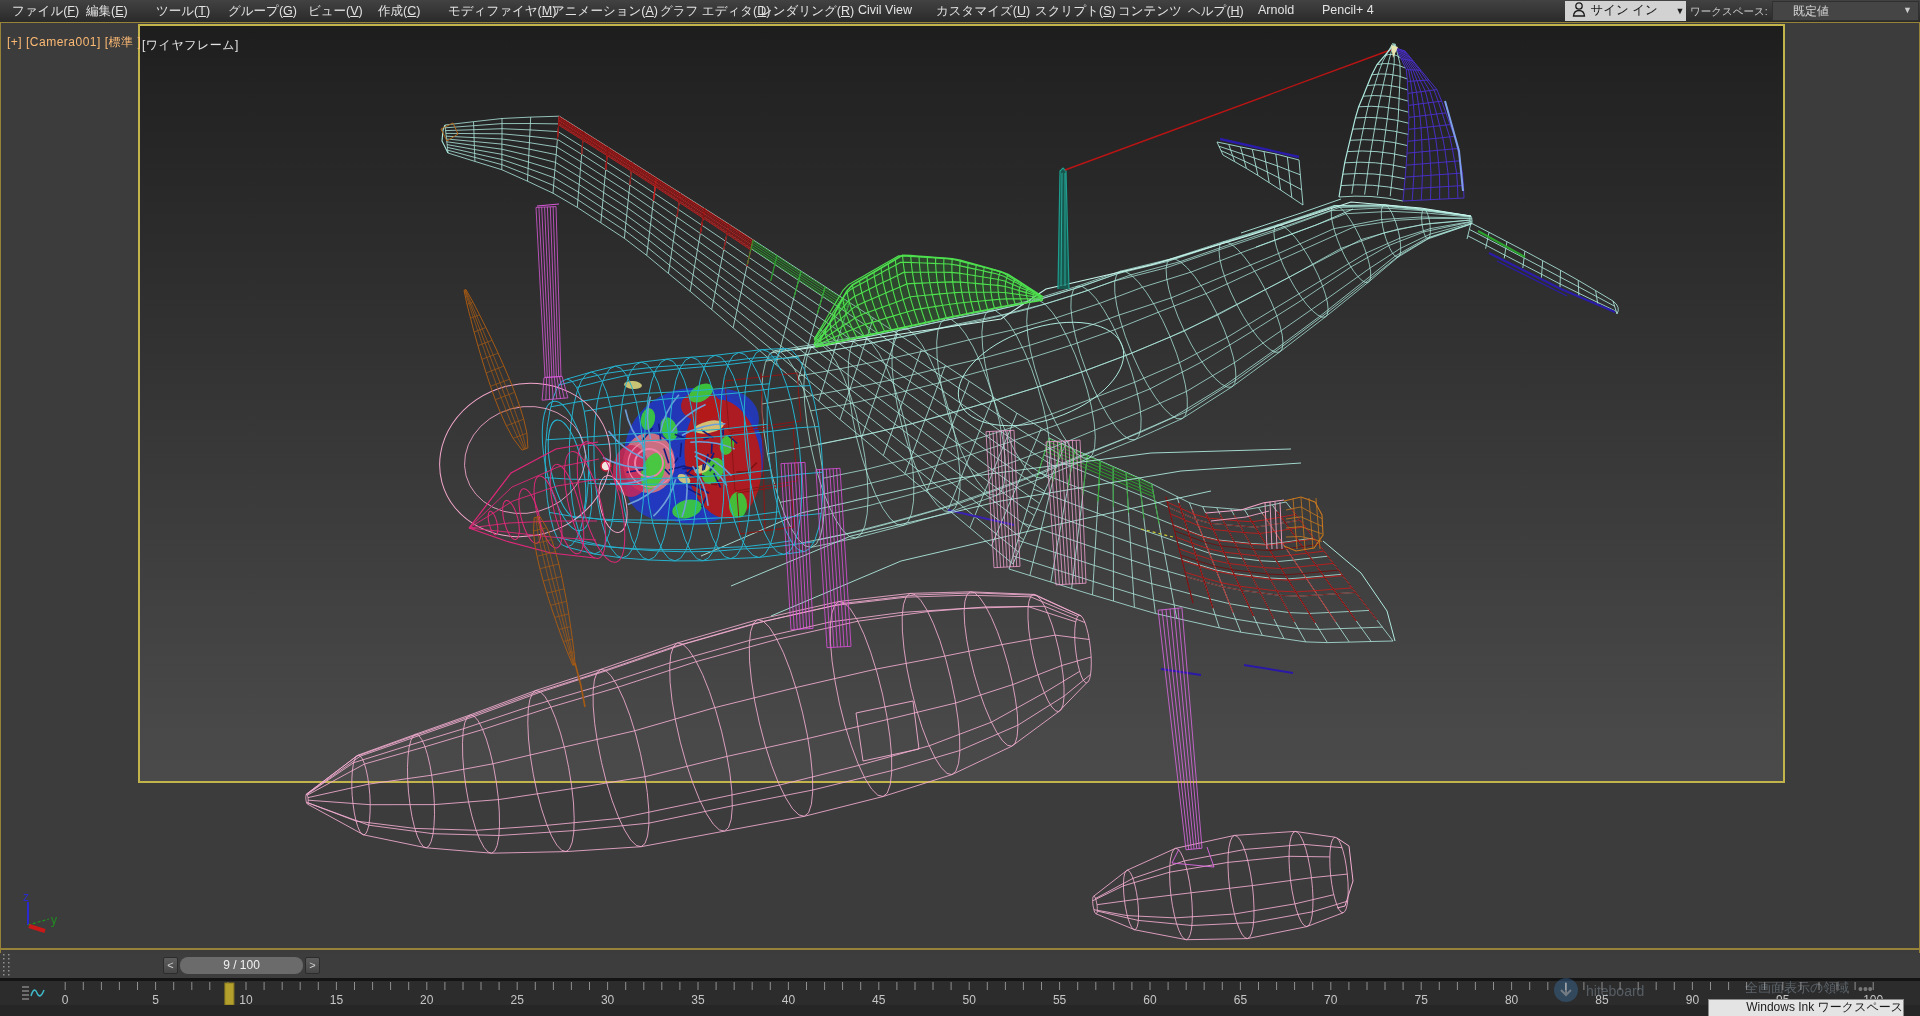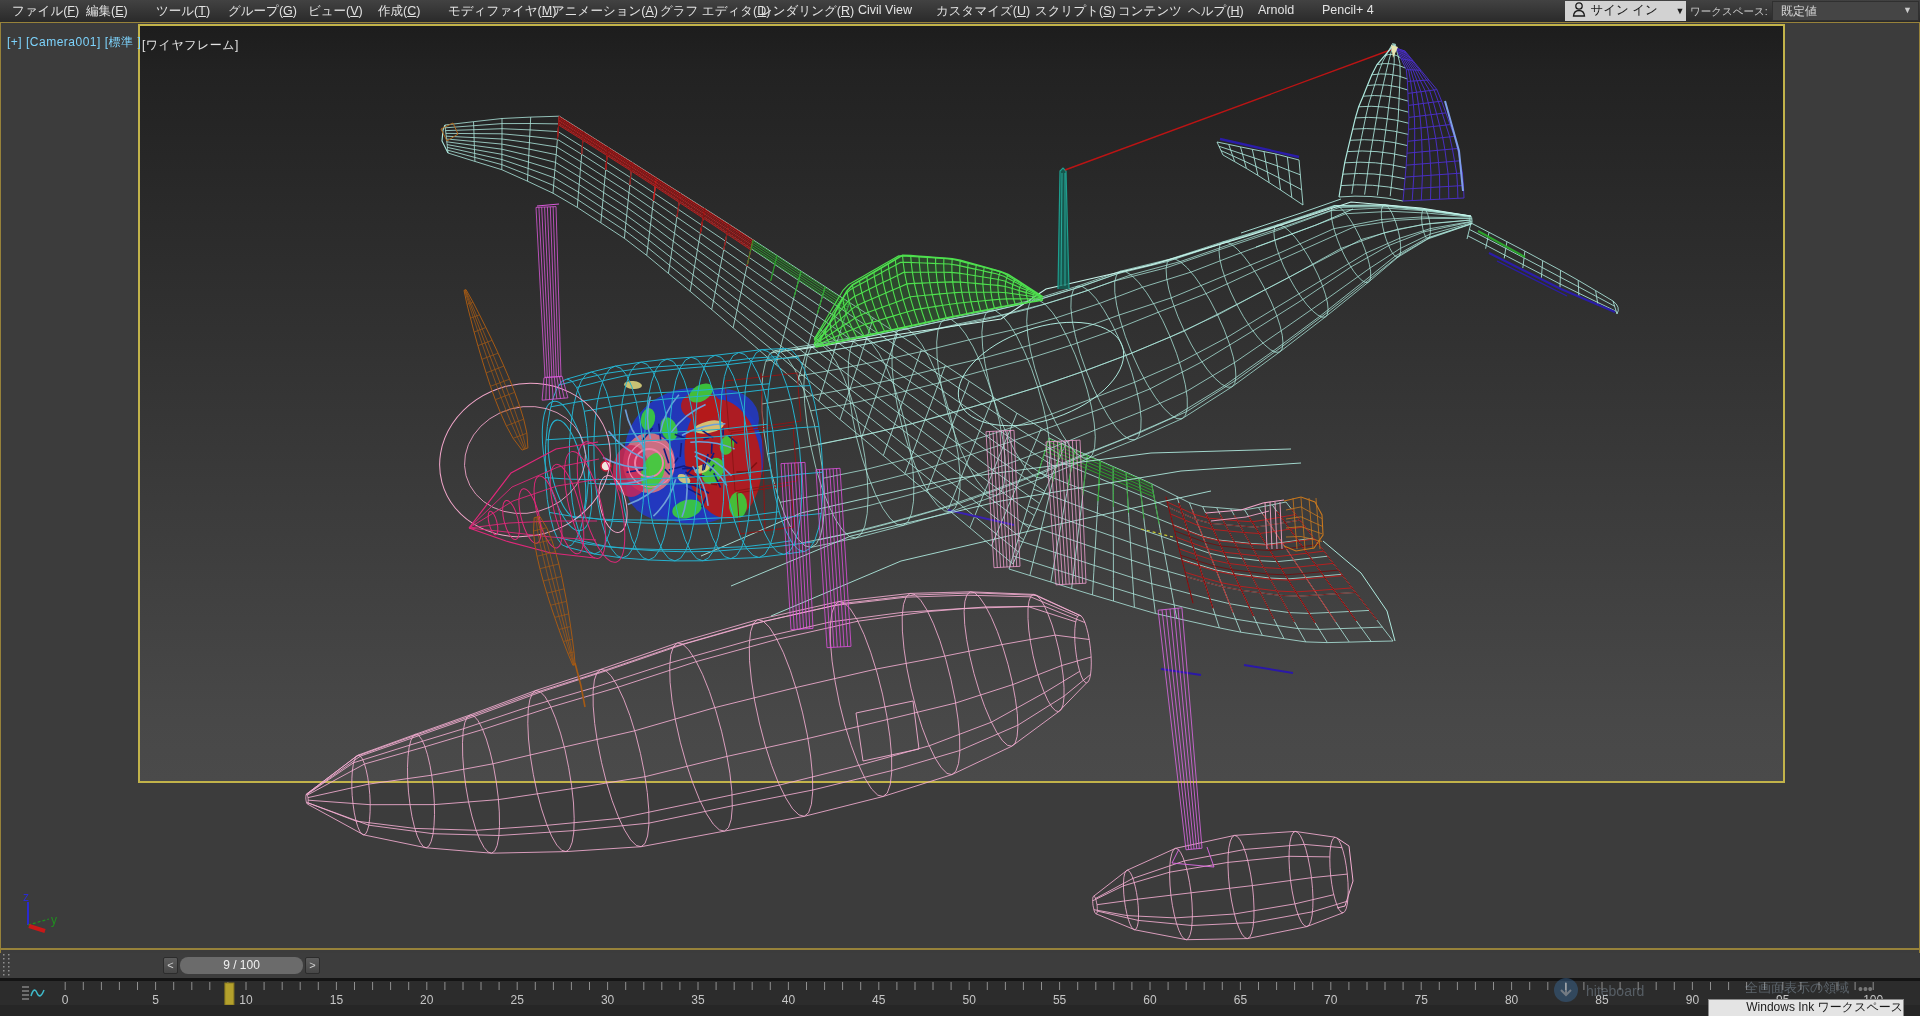--- a/index.html
+++ b/index.html
@@ -3,21 +3,21 @@
 * {margin:0;padding:0;box-sizing:border-box;}
 html,body {width:1920px;height:1016px;overflow:hidden;background:#3c3c3c;font-family:"Liberation Sans",sans-serif;}
 #menubar {position:absolute;left:0;top:0;width:1920px;height:22px;background:linear-gradient(#424242,#2a2a2a);padding-left:48px;}
 .mi {position:absolute;top:3px;font-size:12.5px;color:#e2e2e2;white-space:nowrap;}
 #signin {position:absolute;left:1565px;top:1px;width:121px;height:20px;background:#d2d2d2;color:#1b1b1b;font-size:12.5px;}
 #wslabel {position:absolute;left:1690px;top:5px;font-size:10.5px;color:#c9c9c9;}
 #wsdrop {position:absolute;left:1772px;top:1px;width:147px;height:20px;background:#454545;border:1px solid #303030;color:#d8d8d8;font-size:12px;}
 #vp {position:absolute;left:0;top:22px;width:1920px;height:931px;background:#3c3c3c;border-top:1px solid #97823a;border-left:1px solid #97823a;border-right:1px solid #97823a;}
 #vpbottom {position:absolute;left:0;top:948px;width:1920px;height:2px;background:#97823a;}
 #frame {position:absolute;left:137px;top:1px;width:1647px;height:759px;border:2px solid #c2b34a;background:linear-gradient(#1d1d1d,#222 6%,#484848 92%,#4a4a4a);}
-#vplabel1 {position:absolute;left:6px;top:11px;font-size:12px;color:#7dd3fc;letter-spacing:0.5px;}
+#vplabel1 {position:absolute;left:6px;top:11px;font-size:12px;color:#fdba74;letter-spacing:0.5px;}
 #vplabel2 {position:absolute;left:2px;top:11px;font-size:12px;color:#e4e4e4;letter-spacing:0.5px;}
 #tslider {position:absolute;left:0;top:953px;width:1920px;height:25px;background:#3d3d3d;}
 .tbtn {position:absolute;top:4px;width:15px;height:17px;background:linear-gradient(#5d5d5d,#474747);border:1px solid #2c2c2c;border-radius:2px;color:#cfcfcf;font-size:11px;text-align:center;line-height:15px;}
 #tval {position:absolute;left:180px;top:4px;width:123px;height:17px;background:#6b6b6b;border-radius:8px;color:#f0f0f0;font-size:12px;text-align:center;line-height:17px;}
 #blackline {position:absolute;left:0;top:978px;width:1920px;height:3px;background:#141414;}
 #ruler {position:absolute;left:0;top:981px;width:1920px;height:24px;background:#2c2c2c;}
 #bstrip {position:absolute;left:0;top:1005px;width:1920px;height:11px;background:#262626;}
 .ghost {position:absolute;color:#93a5b5;}
 #tooltip {position:absolute;left:1708px;top:999px;width:196px;height:23px;background:#e4e4e4;border:1px solid #8a8a8a;color:#1a1a1a;font-size:12px;text-align:right;line-height:15px;}
 </style></head><body>
@@ -37,21 +37,21 @@
     <span class="mi" style="left:1035px">スクリプト(<u>S</u>)</span>
     <span class="mi" style="left:1118px">コンテンツ</span>
     <span class="mi" style="left:1188px">ヘルプ(<u>H</u>)</span>
     <span class="mi" style="left:1258px">Arnold</span>
     <span class="mi" style="left:1322px">Pencil+ 4</span>
 <div id="signin"><svg width="16" height="16" style="vertical-align:-3px;margin-left:6px" viewBox="0 0 16 16">
         <circle cx="8" cy="5" r="3.2" fill="none" stroke="#1b1b1b" stroke-width="1.3"></circle>
         <path d="M2.5,15 Q3,9.5 8,9.5 Q13,9.5 13.5,15 Z" fill="none" stroke="#1b1b1b" stroke-width="1.3"></path>
       </svg> サイン イン <span style="margin-left:14px;font-size:9px">▼</span></div>
 <div id="wslabel">ワークスペース:</div>
-<div id="wsdrop"><span style="margin-left:8px;line-height:19px">既定値</span><span style="position:absolute;right:6px;top:3px;font-size:9px;color:#cccccc">▼</span></div>
+<div id="wsdrop"><span style="margin-left:20px;line-height:19px">既定値</span><span style="position:absolute;right:6px;top:3px;font-size:9px;color:#cccccc">▼</span></div>
 </div>
 <div id="vp">
 <div id="frame">
 <svg width="1643" height="923" viewBox="139 25 1643 923" style="position:absolute;left:0;top:0">
 <g>
           <path d="M305.6,793.0L305.9,793.1L306.1,793.5L306.4,794.1L306.6,794.8L306.8,795.8L307.0,796.8L307.1,797.9L307.2,799.0L307.1,800.1L307.1,801.0L307.0,801.8L306.8,802.5L306.6,802.8L306.4,803.0L306.1,802.9L305.9,802.5L305.6,801.9L305.4,801.2L305.2,800.2L305.0,799.2L304.9,798.1L304.8,797.0L304.9,795.9L304.9,795.0L305.0,794.2L305.2,793.5L305.4,793.2L305.6,793.0" stroke="#f4aed2" stroke-width="0.85" fill="none"></path>
           <path d="M357.2,754.1L359.2,755.0L361.3,757.8L363.3,762.4L365.1,768.6L366.7,776.1L367.9,784.5L368.8,793.4L369.2,802.3L369.1,810.8L368.6,818.4L367.7,824.8L366.3,829.7L364.7,832.8L362.8,833.9L360.8,833.0L358.7,830.2L356.7,825.6L354.9,819.4L353.3,811.9L352.1,803.5L351.2,794.6L350.8,785.7L350.9,777.2L351.4,769.6L352.3,763.2L353.7,758.3L355.3,755.2L357.2,754.1" stroke="#f4aed2" stroke-width="0.85" fill="none"></path>
           <path d="M414.8,733.2L417.7,734.4L420.7,738.4L423.7,744.9L426.5,753.7L429.0,764.3L431.0,776.3L432.5,788.9L433.3,801.5L433.5,813.6L433.0,824.5L431.9,833.7L430.1,840.6L427.9,845.1L425.2,846.8L422.3,845.6L419.3,841.6L416.3,835.1L413.5,826.3L411.0,815.7L409.0,803.7L407.5,791.1L406.7,778.5L406.5,766.4L407.0,755.5L408.1,746.3L409.9,739.4L412.1,734.9L414.8,733.2" stroke="#f4aed2" stroke-width="0.85" fill="none"></path>
           <path d="M469.4,713.8L473.0,715.0L477.0,719.6L481.2,727.4L485.3,738.0L489.1,750.9L492.5,765.3L495.2,780.7L497.2,796.1L498.3,810.9L498.5,824.3L497.8,835.6L496.2,844.3L493.8,849.9L490.6,852.2L487.0,851.0L483.0,846.4L478.8,838.6L474.7,828.0L470.9,815.1L467.5,800.7L464.8,785.3L462.8,769.9L461.7,755.1L461.5,741.7L462.2,730.4L463.8,721.7L466.2,716.1L469.4,713.8" stroke="#f4aed2" stroke-width="0.85" fill="none"></path>
           <path d="M535.0,689.4L539.3,690.7L544.2,695.9L549.4,704.9L554.5,717.2L559.5,732.1L564.0,748.8L567.7,766.7L570.6,784.7L572.5,802.0L573.2,817.7L572.8,831.0L571.2,841.2L568.5,847.9L565.0,850.6L560.7,849.3L555.8,844.1L550.6,835.1L545.5,822.8L540.5,807.9L536.0,791.2L532.3,773.3L529.4,755.3L527.5,738.0L526.8,722.3L527.2,709.0L528.8,698.8L531.5,692.1L535.0,689.4" stroke="#f4aed2" stroke-width="0.85" fill="none"></path>

